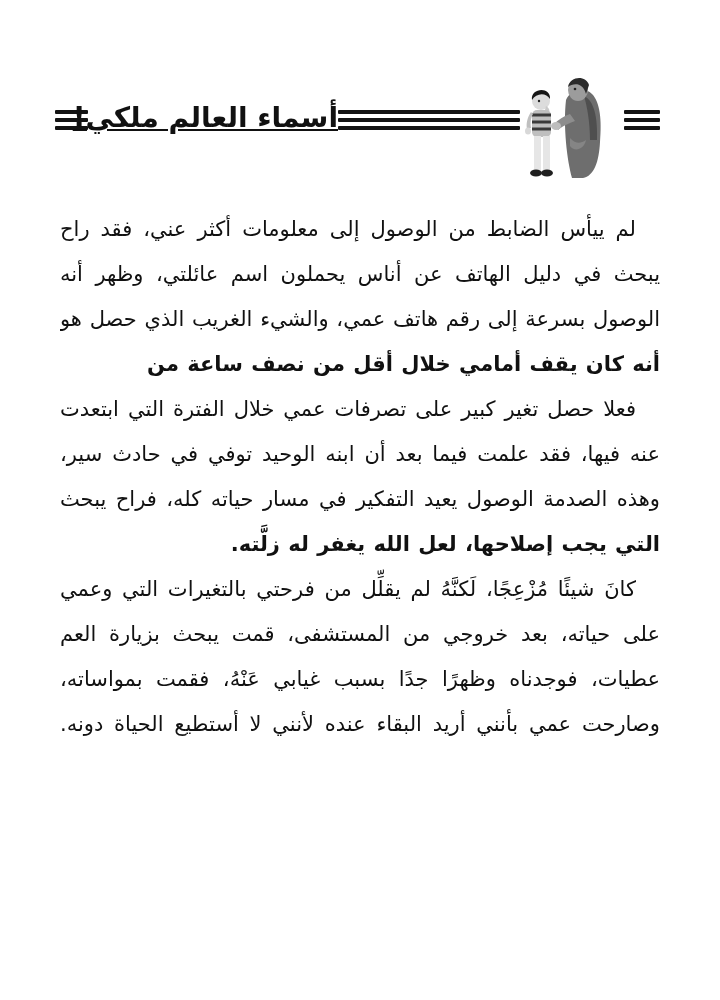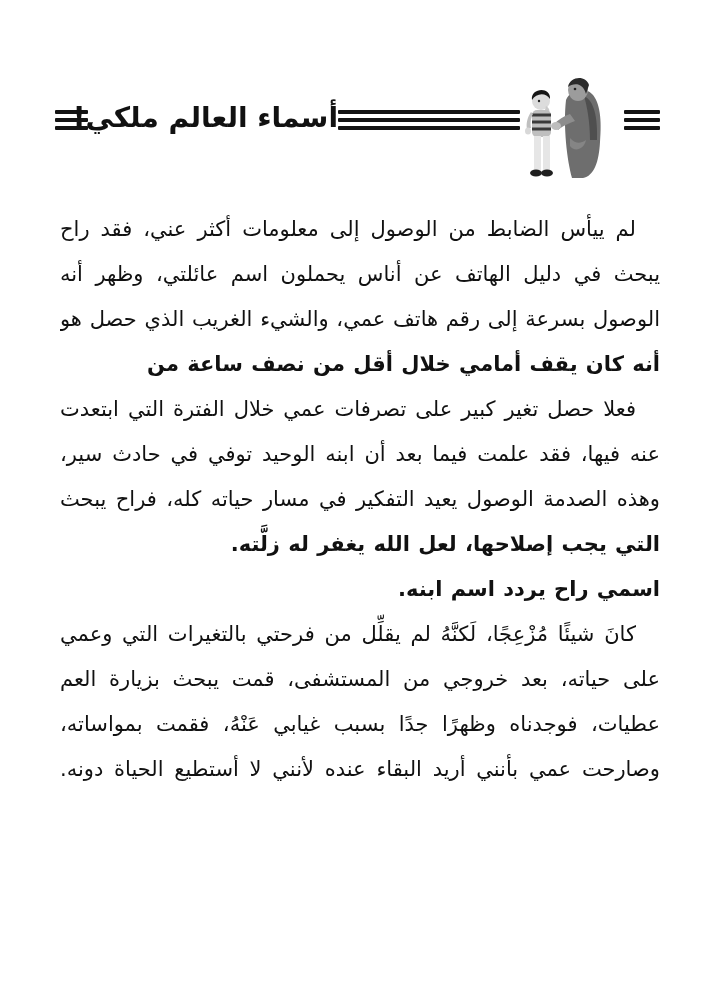--- a/index.html
+++ b/index.html
@@ -31,20 +31,21 @@
   .title {
     position: absolute;
     left: 86px; top: 94px;
     width: 252px; height: 48px;
     line-height: 48px;
     font-size: 28px;
     font-weight: bold;
     direction: rtl;
     white-space: nowrap;
     letter-spacing: -0.5px;
+    text-decoration: underline;
   }
 
   .illustration {
     position: absolute;
     left: 520px; top: 74px;
     width: 90px; height: 110px;
   }
   .illustration svg { width: 100%; height: 100%; }
 
   
@@ -145,21 +146,20 @@
     </div>
 
     <div class="para">
       <div class="line indent">فعلا حصل تغير كبير على تصرفات عمي خلال الفترة التي ابتعدت</div>
       <div class="line">عنه فيها، فقد علمت فيما بعد أن ابنه الوحيد توفي في حادث سير،</div>
       <div class="line">وهذه الصدمة الوصول يعيد التفكير في مسار حياته كله، فراح يبحث عن</div>
       <div class="line short">التي يجب إصلاحها، لعل الله يغفر له زلَّته.</div>
     </div>
 
     <div class="para">
-      <div class="line short">اسمي راح يردد اسم ابنه.</div>
     </div>
 
     <div class="para">
       <div class="line indent">كانَ شيئًا مُزْعِجًا، لَكنَّهُ لم يقلِّل من فرحتي بالتغيرات التي وعمي</div>
       <div class="line">على حياته، بعد خروجي من المستشفى، قمت يبحث بزيارة العم</div>
       <div class="line">عطيات، فوجدناه وظهرًا جدًا بسبب غيابي عَنْهُ، فقمت بمواساته،</div>
       <div class="line">وصارحت عمي بأنني أريد البقاء عنده لأنني لا أستطيع الحياة دونه.</div>
     </div>
 
   </div>

